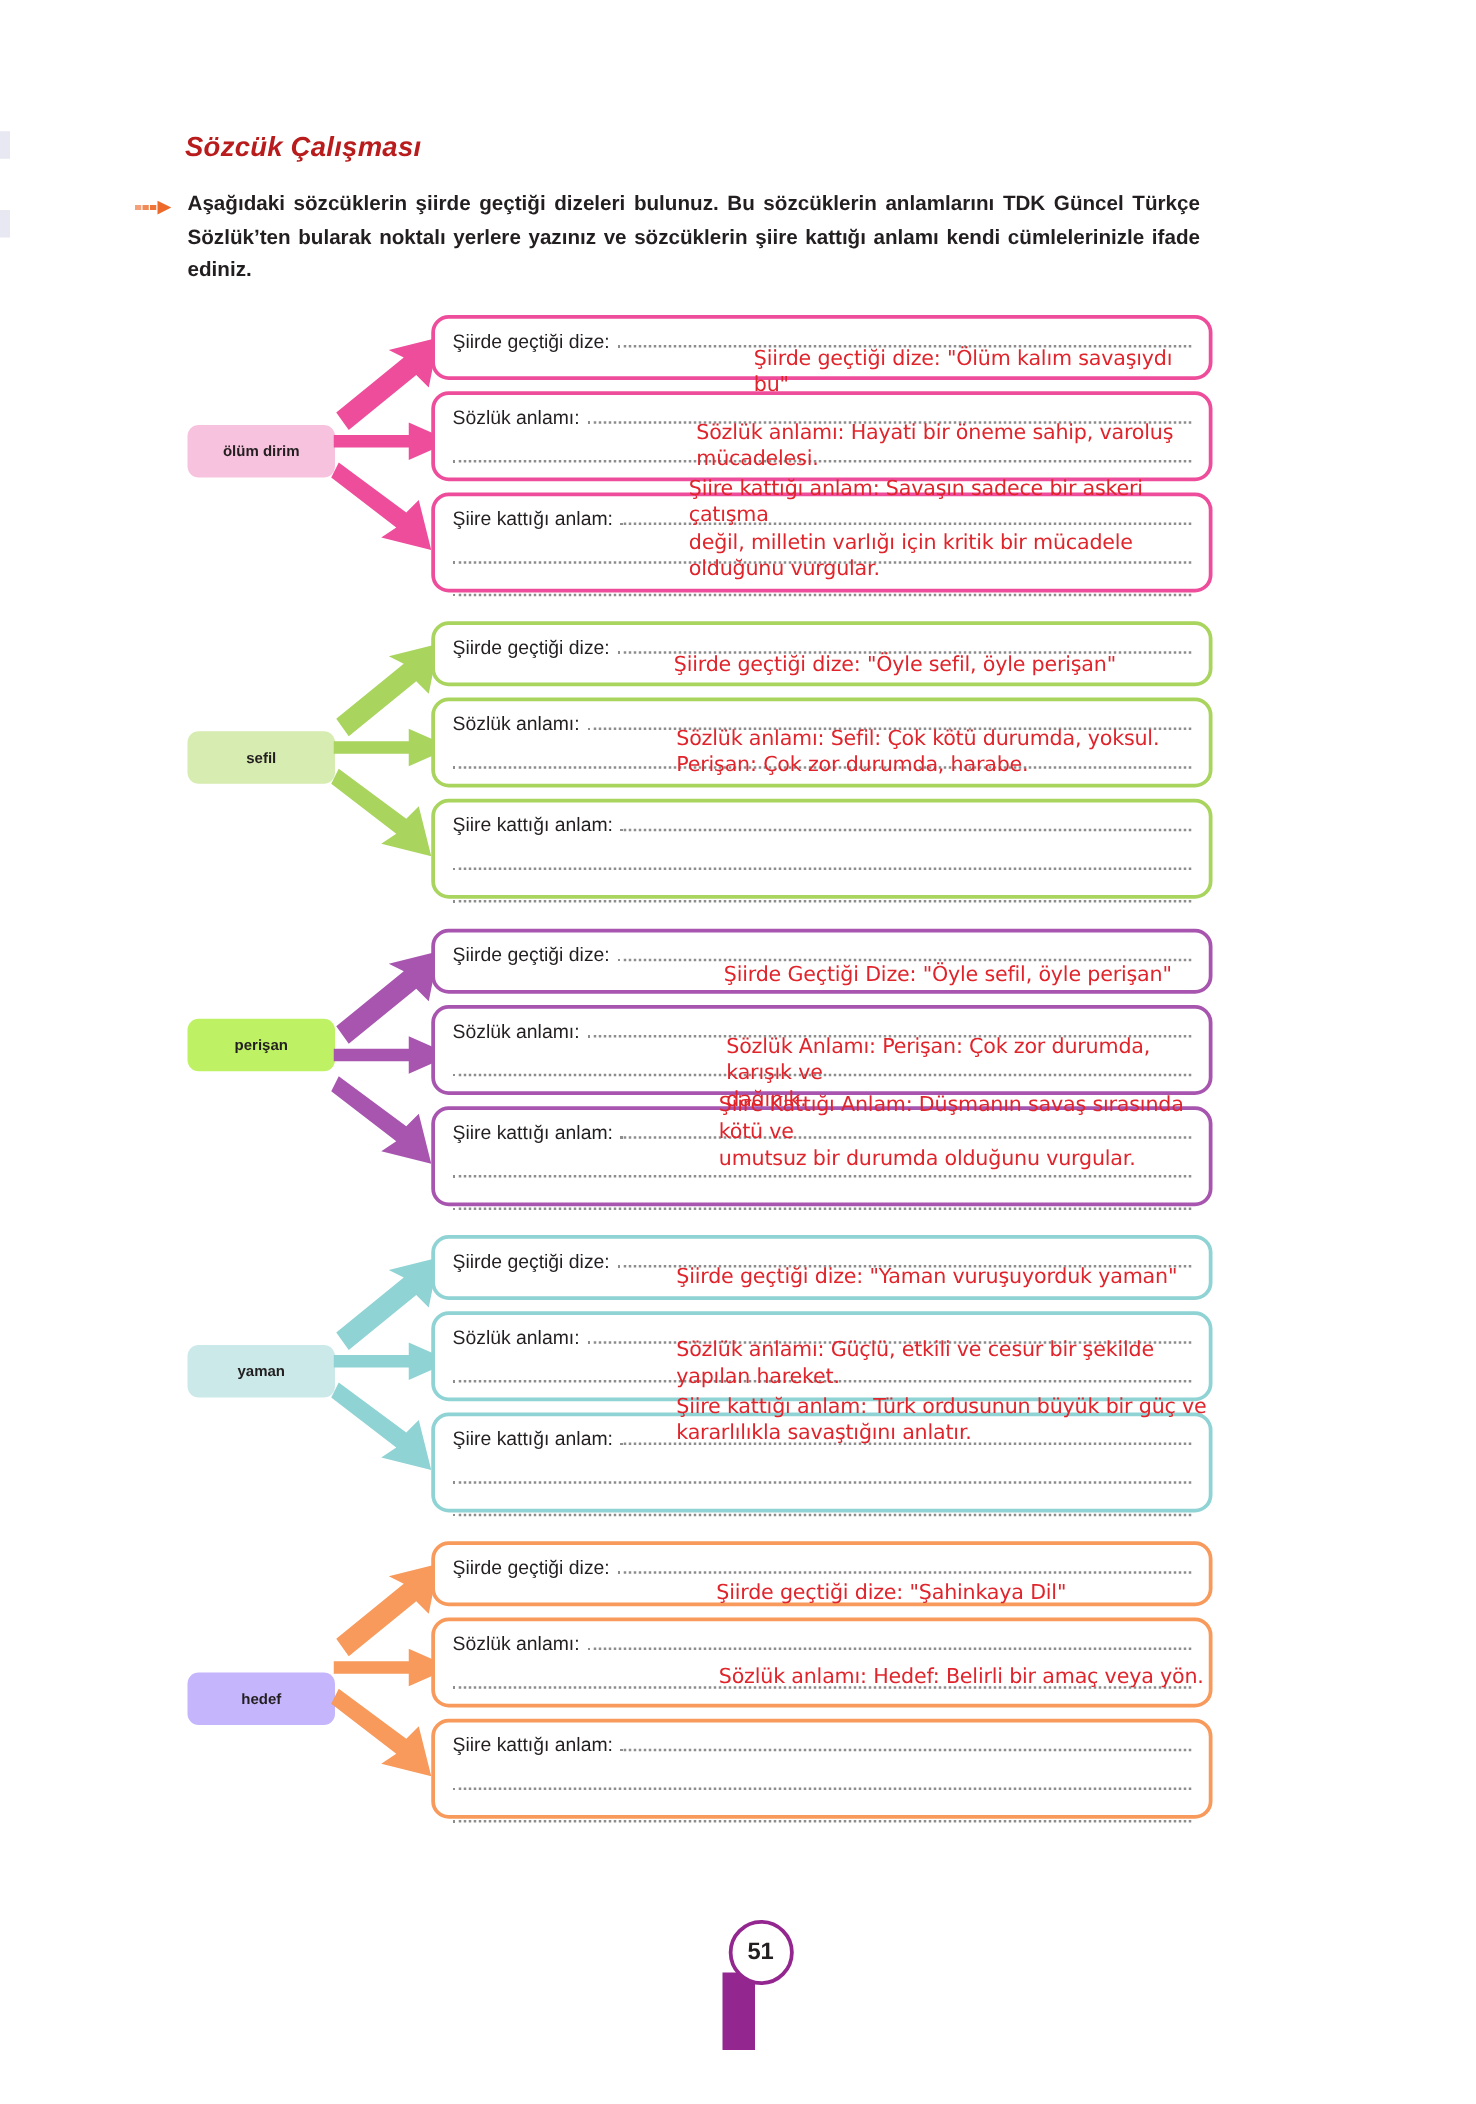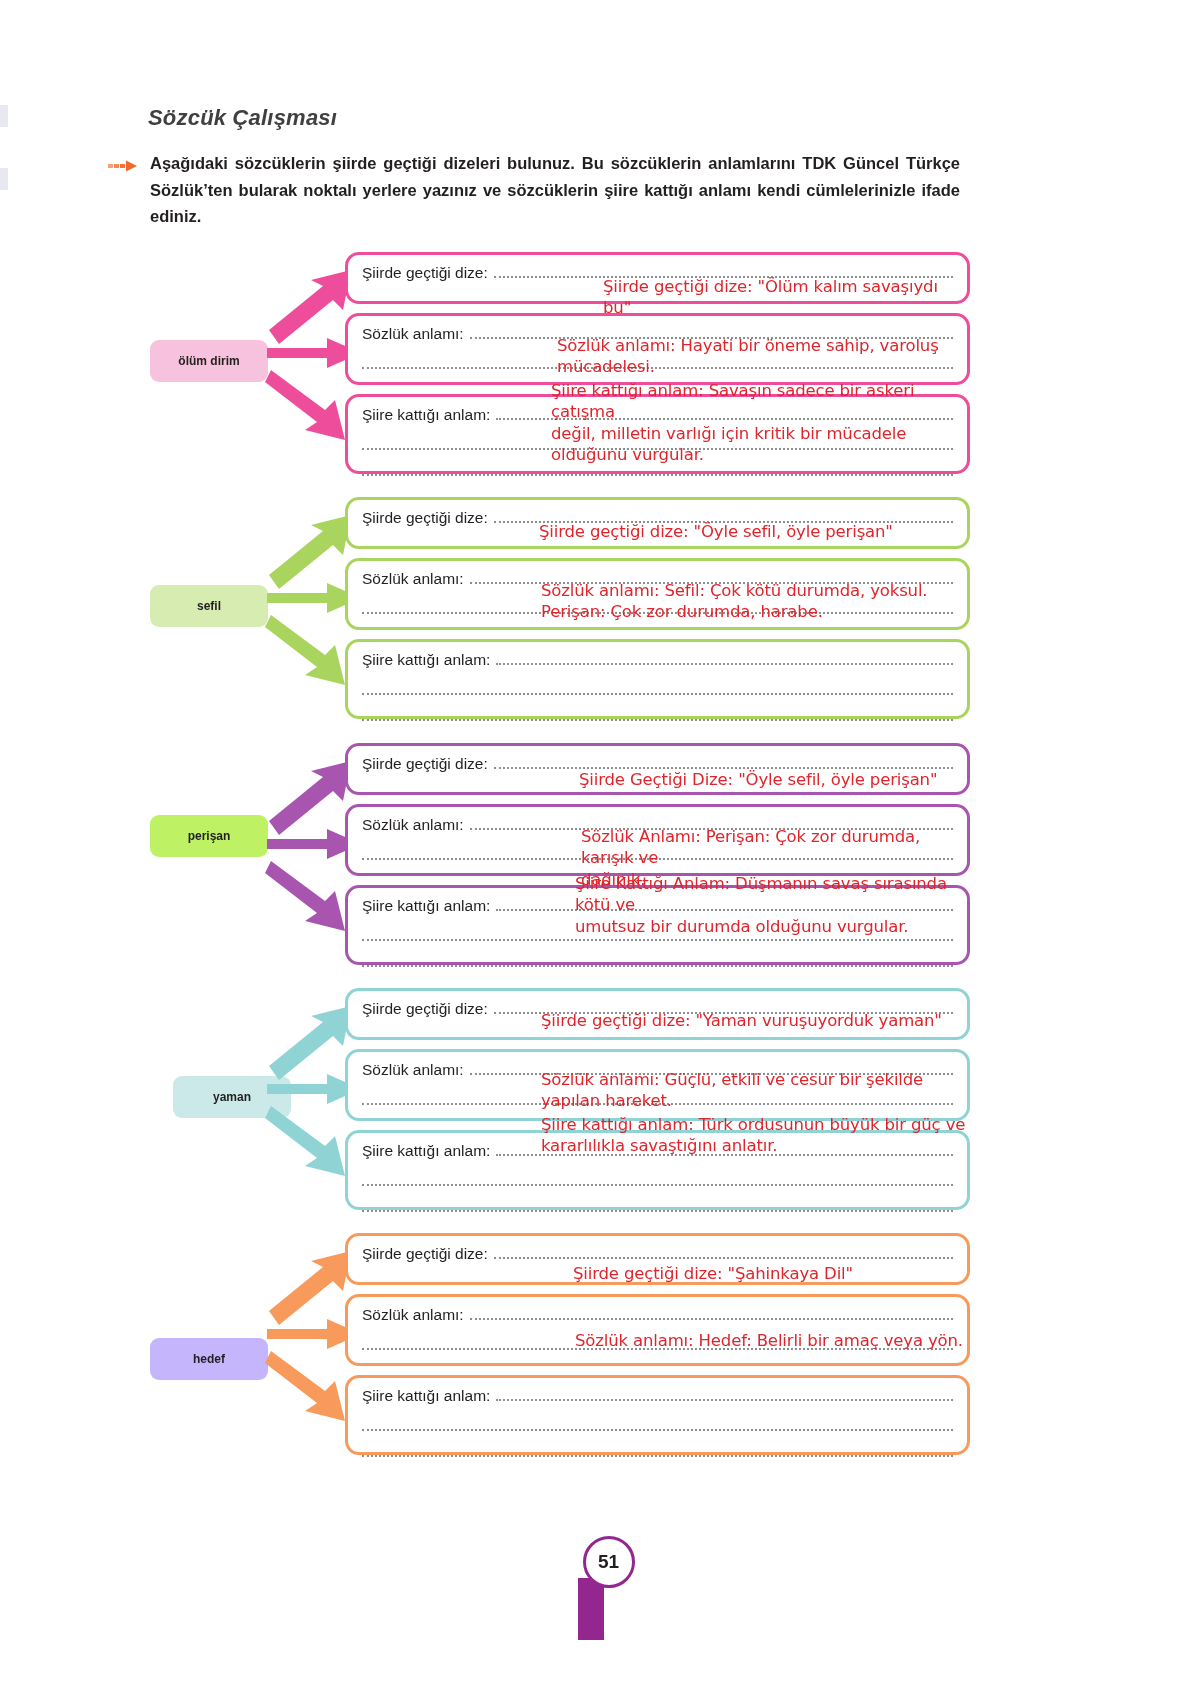--- a/index.html
+++ b/index.html
@@ -12,21 +12,21 @@
     overflow:hidden;
   }
 
   
   .edge-tick { position:absolute; left:0; width:8px; height:22px; background:#e8e8f3; }
 
   
   .section-title {
     position:absolute; left:148px; top:105px;
     font-size:22px; font-style:italic; font-weight:bold;
-    color:#404040; letter-spacing:.2px;
+    color:#b91c1c; letter-spacing:.2px;
   }
   .instr-wrap { position:absolute; left:108px; top:150px; width:850px; }
   .instr-arrow {
     position:absolute; left:0px; top:10px; width:30px; height:12px;
   }
   .instr-text {
     margin-left:42px;
     font-size:16.5px; font-weight:bold; color:#231f20;
     line-height:1.62; text-align:justify; width:810px;
   }
@@ -216,21 +216,21 @@
             <span class="dots"></span>
           </div>
           <span class="dotrow"></span>
           <span class="dotrow"></span>
         </div>
         <div class="ans" style="left: 230px; top: 130px;">Şiire Kattığı Anlam: Düşmanın savaş sırasında kötü ve
 umutsuz bir durumda olduğunu vurgular.</div>
       </div>
     </div>
     <div class="group" style="top: 988px; height: 230px;">
-      <div class="word-chip" style="top: 88px; background: rgb(204, 233, 233); margin-left: 23px;">yaman</div>
+      <div class="word-chip" style="top: 88px; background: rgb(204, 233, 233);">yaman</div>
       <div class="arrows">
         <svg width="120" height="200" viewBox="0 0 120 200">
     <g fill="#8fd3d4">
       <path d="M4 78 L58 34 L46 28 L86 18 L78 58 L68 48 L14 92 Z"></path>
       <path d="M2 96 L62 96 L62 86 L96 101 L62 116 L62 106 L2 106 Z"></path>
       <path d="M6 118 L60 158 L70 148 L80 188 L40 178 L52 170 L0 130 Z"></path>
     </g>
   </svg>
       </div>
       <div class="boxes">

